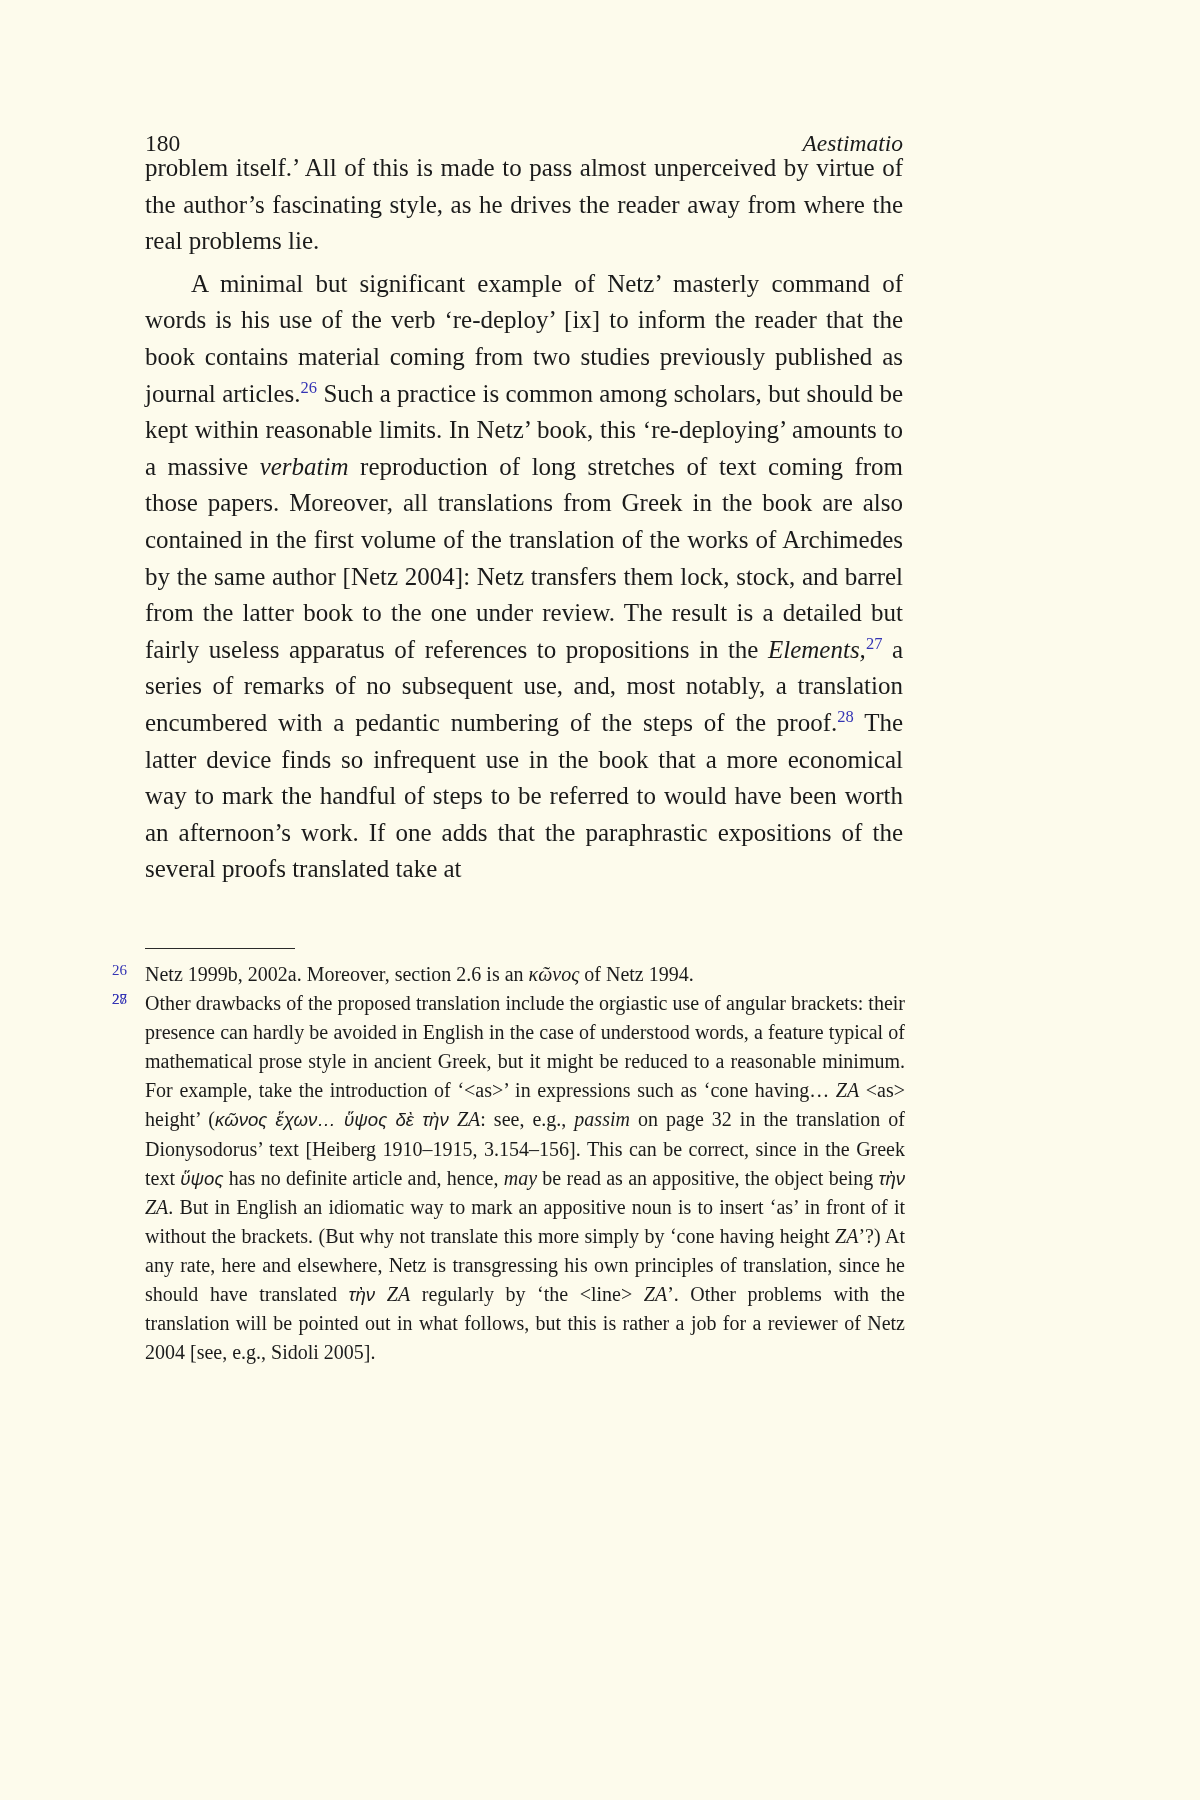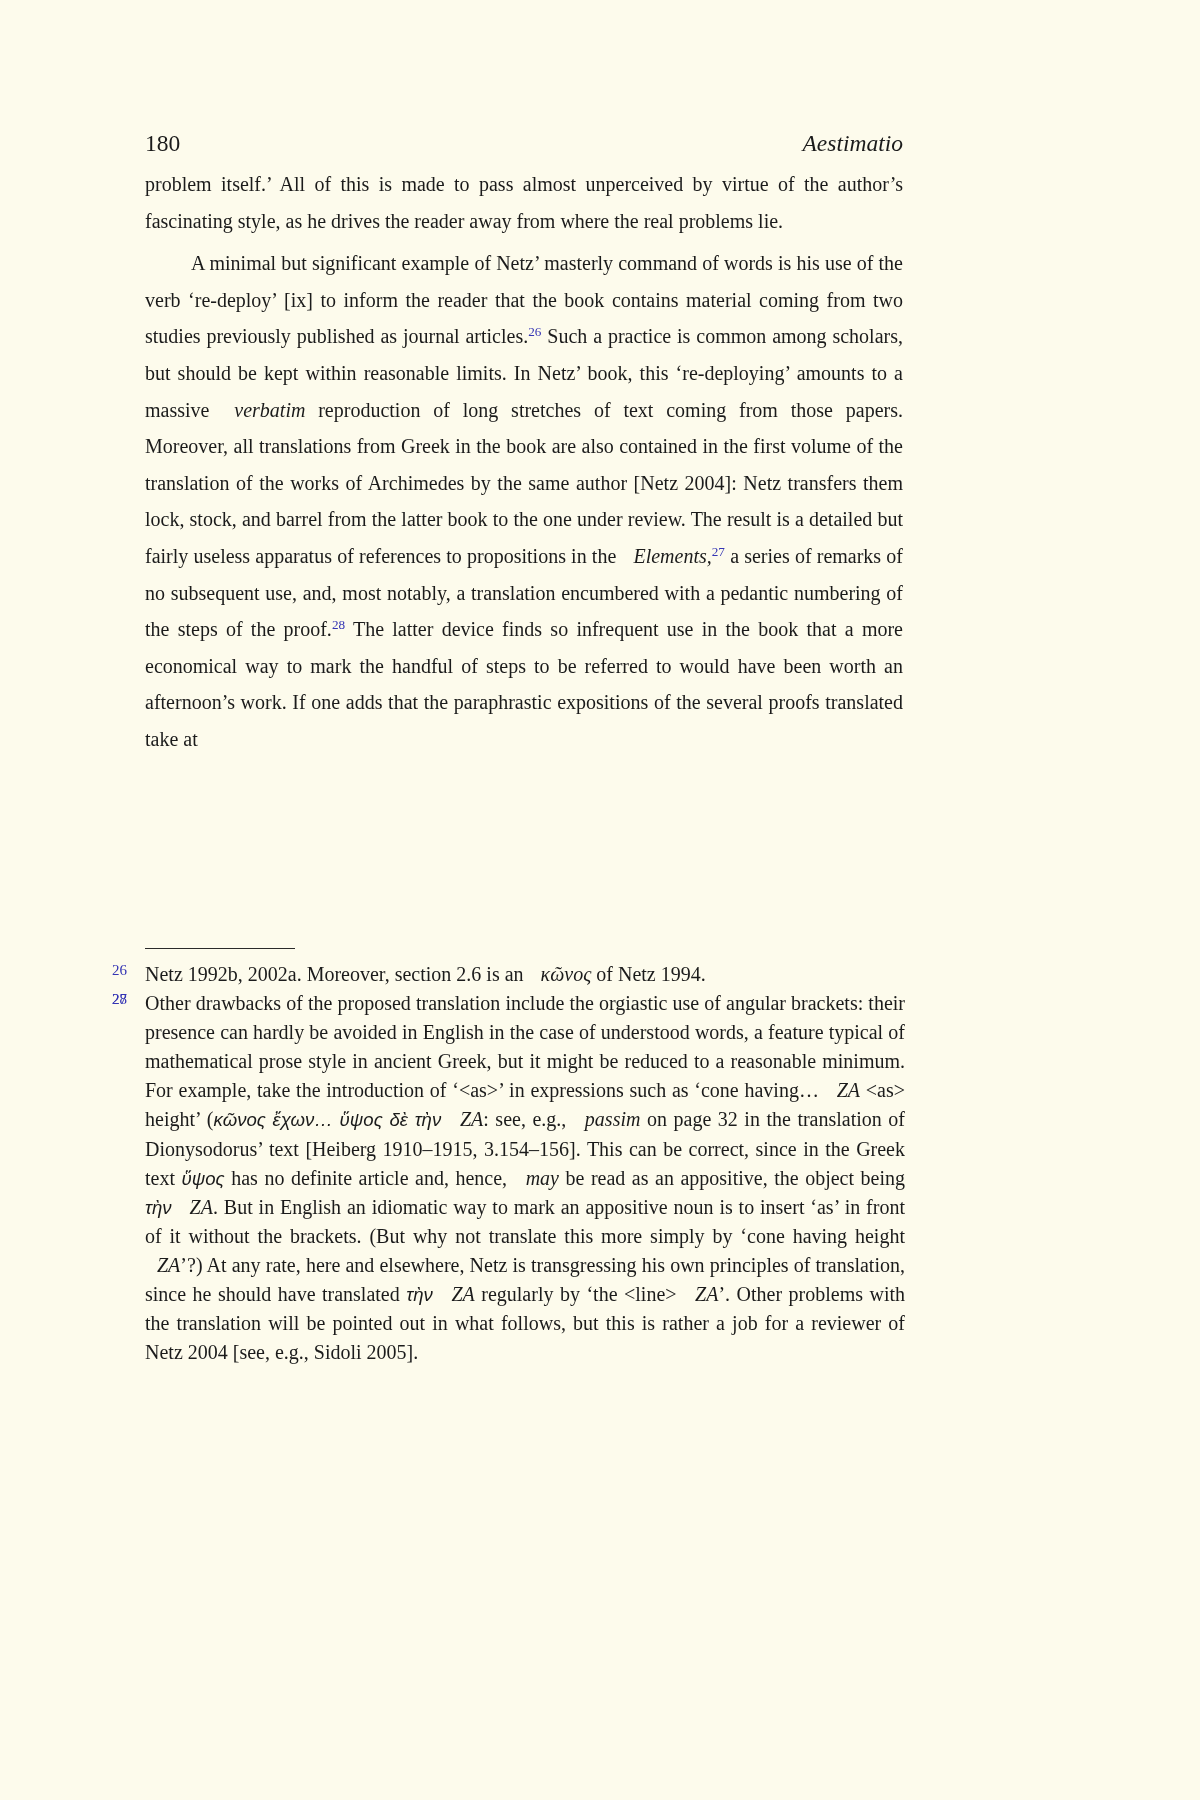--- a/index.html
+++ b/index.html
@@ -10,26 +10,26 @@
     font-family:"Liberation Serif","DejaVu Serif",serif;
     overflow:hidden;
   }
   .header {
     position:absolute; left:145px; top:86px; width:758px;
     display:flex; justify-content:space-between; align-items:baseline;
     font-size:23.5px;
   }
   .running-title { font-style:italic;margin-top:44px; }
   .body-block {
-    position:absolute; left:145px; top:166px; width:758px;
-    font-size:20px; line-height:36.6px; text-align:justify;
+    position:absolute; left:145px; top:150px; width:758px;
+    font-size:25px; line-height:36.6px; text-align:justify;
   }
   .par { text-align:justify; }
   .par.indent { text-indent:46px; margin-top:6px; }
-  .it { font-style:italic;margin-left:12px; }
+  .it { font-style:italic; }
   .greek { font-style:italic; font-family:Liberation Sans, sans-serif; font-size:0.93em; }
   .supref {
     color:#3434B4; font-size:0.66em; vertical-align:0.52em;
     line-height:0; cursor:pointer; text-decoration:none;
   }
   .footnotes {
     position:absolute; left:145px; top:948px; width:760px;
     font-size:20px; line-height:29.1px; text-align:justify;
   }
   .fn-rule { width:150px; border-top:1.6px solid #2A2A2A; margin-bottom:11px; }
@@ -50,20 +50,20 @@
   </div>
 
   <div class="body-block">
     <p class="par"><span>problem itself.’ All of this is made to pass almost unperceived by virtue of the author’s fascinating style, as he drives the reader away from where the real problems lie.</span></p>
     <p class="par indent"><span>A minimal but significant example of Netz’ masterly command of words is his use of the verb ‘re-deploy’ [ix] to inform the reader that the book contains material coming from two studies previously published as journal articles.</span><span class="supref">26</span><span> Such a practice is common among scholars, but should be kept within reasonable limits. In Netz’ book, this ‘re-deploying’ amounts to a massive </span><span class="it">verbatim</span><span> reproduction of long stretches of text coming from those papers. Moreover, all translations from Greek in the book are also contained in the first volume of the translation of the works of Archimedes by the same author [Netz 2004]: Netz transfers them lock, stock, and barrel from the latter book to the one under review. The result is a detailed but fairly useless apparatus of references to propositions in the </span><span class="it">Elements,</span><span class="supref">27</span><span> a series of remarks of no subsequent use, and, most notably, a translation encumbered with a pedantic numbering of the steps of the proof.</span><span class="supref">28</span><span> The latter device finds so infrequent use in the book that a more economical way to mark the handful of steps to be referred to would have been worth an afternoon’s work. If one adds that the paraphrastic expositions of the several proofs translated take at</span></p>
   </div>
 
   <div class="footnotes">
     <div class="fn-rule"></div>
 
-    <div class="fn"><span class="fn-marker">26</span><span>Netz 1992b, 2002a. Moreover, section 2.6 is an </span><span class="it">κῶνος</span><span> of Netz 1994.</span></div>
+    <div class="fn"><span class="fn-marker">26</span><span>Netz 1999b, 2002a. Moreover, section 2.6 is an </span><span class="it">κῶνος</span><span> of Netz 1994.</span></div>
 
     <div class="fn"><span class="fn-marker">27</span></div>
 
     <div class="fn"><span class="fn-marker">28</span><span>Other drawbacks of the proposed translation include the orgiastic use of angular brackets: their presence can hardly be avoided in English in the case of understood words, a feature typical of mathematical prose style in ancient Greek, but it might be reduced to a reasonable minimum. For example, take the introduction of ‘&lt;as&gt;’ in expressions such as ‘cone having… </span><span class="it">ZA</span><span> &lt;as&gt; height’ (</span><span class="greek">κῶνος ἔχων… ὕψος δὲ τὴν </span><span class="it">ZA</span><span>: see, e.g., </span><span class="it">passim</span><span> on page 32 in the translation of Dionysodorus’ text [Heiberg 1910–1915, 3.154–156]. This can be correct, since in the Greek text </span><span class="greek">ὕψος</span><span> has no definite article and, hence, </span><span class="it">may</span><span> be read as an appositive, the object being </span><span class="greek">τὴν </span><span class="it">ZA</span><span>. But in English an idiomatic way to mark an appositive noun is to insert ‘as’ in front of it without the brackets. (But why not translate this more simply by ‘cone having height </span><span class="it">ZA</span><span>’?) At any rate, here and elsewhere, Netz is transgressing his own principles of translation, since he should have translated </span><span class="greek">τὴν </span><span class="it">ZA</span><span> regularly by ‘the &lt;line&gt; </span><span class="it">ZA</span><span>’. Other problems with the translation will be pointed out in what follows, but this is rather a job for a reviewer of Netz 2004 [see, e.g., Sidoli 2005].</span></div>
   </div>
 
 </div>
 
 </body></html>

